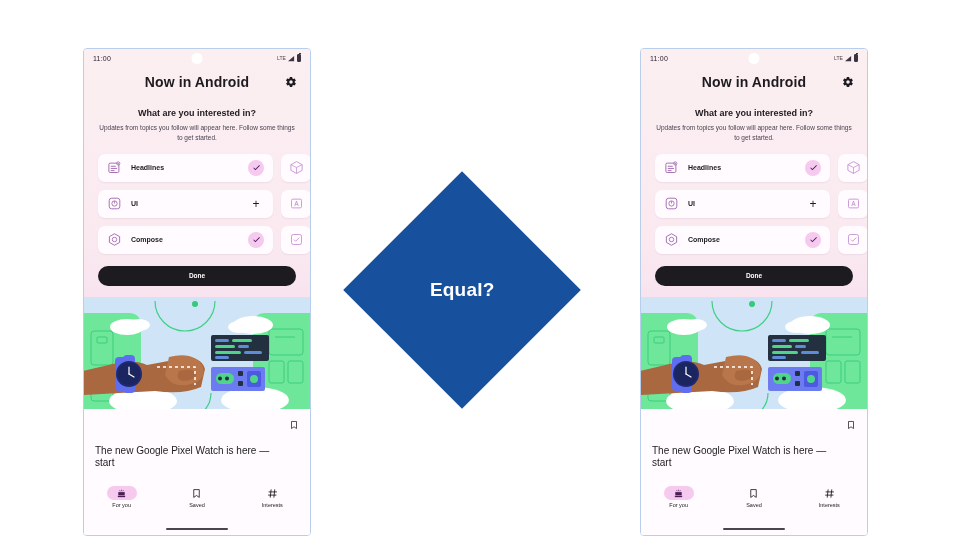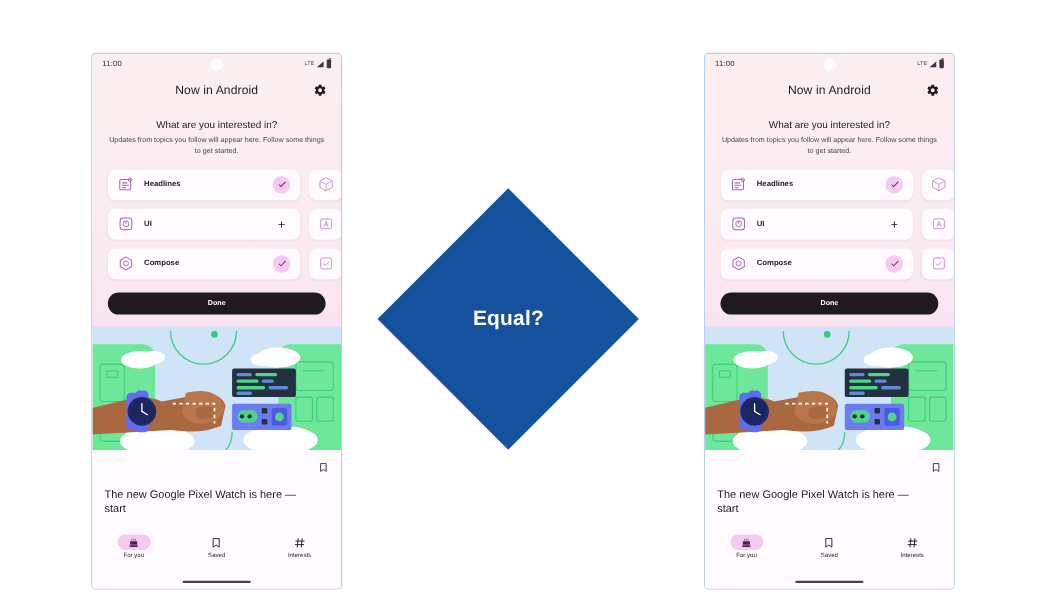--- a/index.html
+++ b/index.html
@@ -48,26 +48,26 @@
     position: absolute; left: 50%; top: 4px; transform: translateX(-50%);
     width: 11px; height: 11px; border-radius: 50%; background: #ffffff;
   }
 
   
   .appbar {
     flex: none; height: 30px;
     display: flex; align-items: center; justify-content: center;
     position: relative;
   }
-  .appbar-title { font-size: 11px; font-weight: normal; color: #1d1b20; letter-spacing: .1px; }
+  .appbar-title { font-size: 14px; font-weight: bold; color: #1d1b20; letter-spacing: .1px; }
   .gear { position: absolute; right: 13px; top: 50%; transform: translateY(-50%); width: 12px; height: 12px; }
 
   
   .intro { flex: none; padding: 11px 14px 0; text-align: center; }
-  .intro-title { font-size: 9px; font-weight: normal; color: #1d1b20; }
+  .intro-title { font-size: 9px; font-weight: bold; color: #1d1b20; }
   .intro-sub { margin-top: 5px; font-size: 6.5px; line-height: 1.5; color: #4a4350; }
 
   
   .topics { flex: none; margin-top: 11px; padding-left: 14px; overflow: hidden; }
   .topic-row { display: flex; gap: 8px; margin-bottom: 8px; }
   .topic-card {
     flex: none; width: 175px; height: 28px;
     background: #fffbfe; border-radius: 7px;
     display: flex; align-items: center; padding: 0 9px;
     box-shadow: 0 1px 1.5px rgba(80,40,80,.07);

